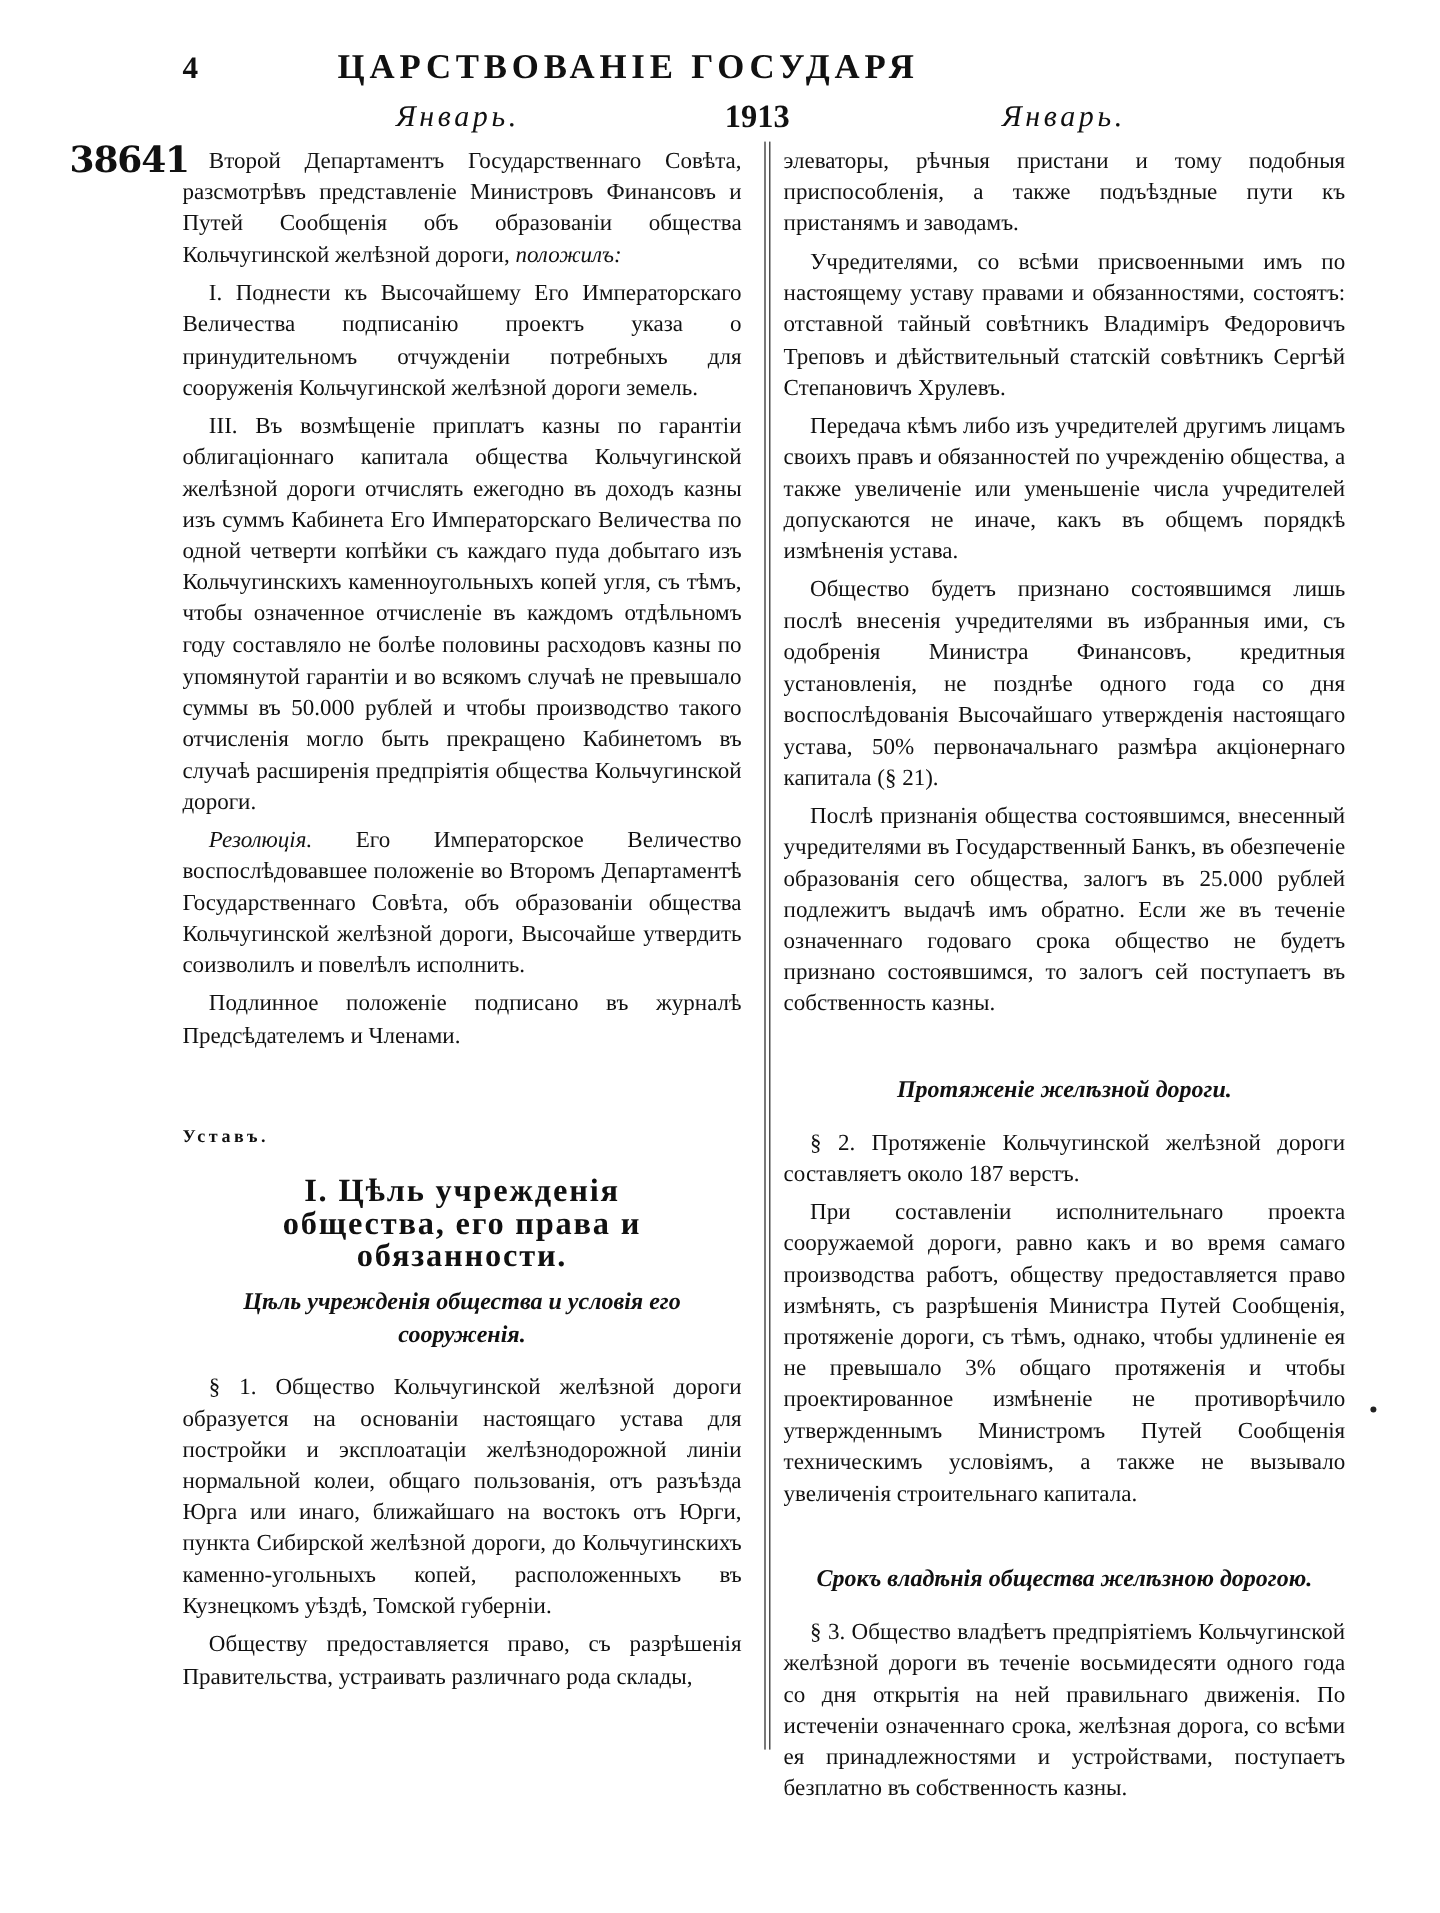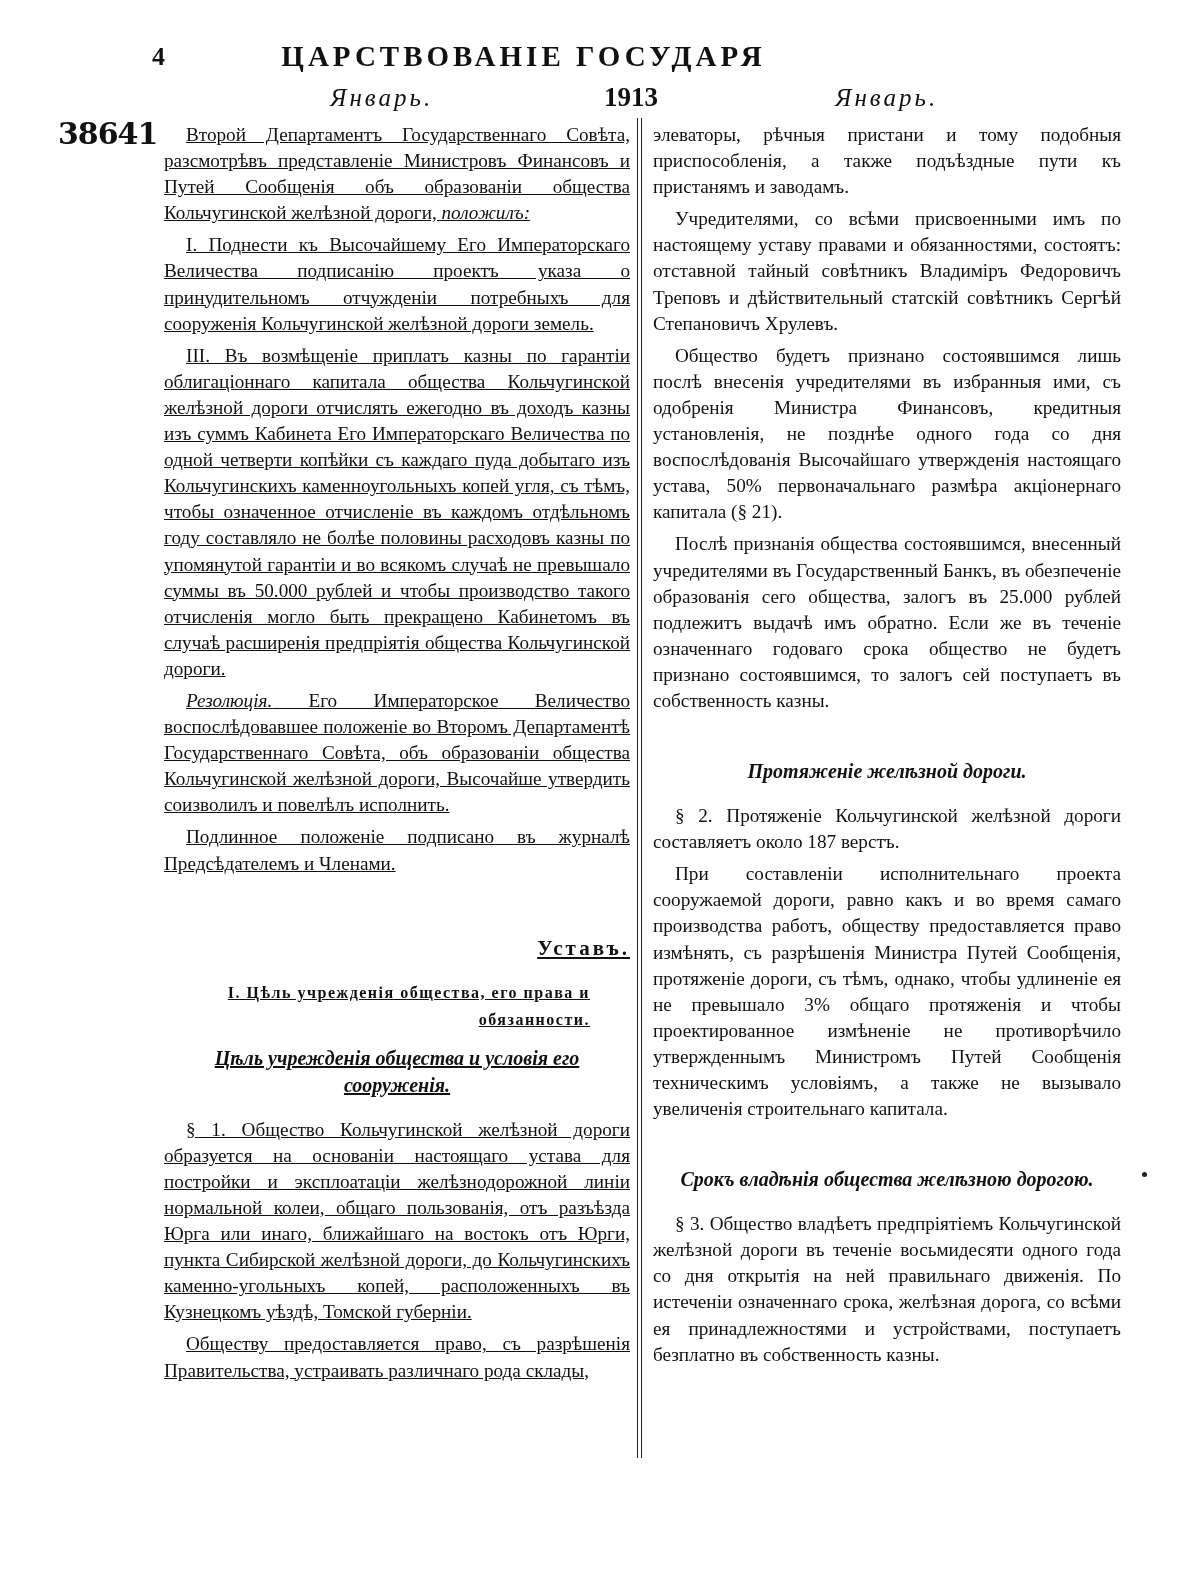--- a/index.html
+++ b/index.html
@@ -8,28 +8,28 @@
   .page-number { position:absolute; left:152px; top:42px; font-size:26px; font-weight:bold; }
   .running-head { position:absolute; left:0; width:1017px; top:40px; text-align:center;
                   font-size:29px; letter-spacing:4px; font-weight:bold; padding-left:30px; box-sizing:border-box; }
   .month { position:absolute; top:84px; font-size:25px; font-style:italic; font-weight:normal; letter-spacing:3px; }
   .month.left { left:330px; }
   .month.right { left:835px; }
   .year { position:absolute; top:82px; left:604px; font-size:27px; font-weight:bold; }
   .entry-number { position:absolute; left:58px; top:116px; font-size:30px; font-weight:900;
                   font-family:"DejaVu Serif", serif; letter-spacing:-1px; }
   .col { position:absolute; top:122px; font-size:19.2px; line-height:26.1px; text-align:justify; }
-  .col.left { left:164px; width:466px;text-decoration:underline; }
+  .col.left { left:152px; width:466px; }
   .col.right { left:653px; width:468px; }
   .col p { margin:0 0 6px 0; text-indent:22px; hyphens:manual; }
   .col p.first { text-indent:22px; }
   .col p.noindent { text-indent:0; }
   .ital { font-style:italic; }
-  .section-title { text-align:right; font-weight:bold; font-size:21px; letter-spacing:3px; margin:58px 0 18px 0; text-indent:0; }
-  .chapter-title { text-align:right; font-weight:bold; font-size:16px; letter-spacing:1.5px; line-height:27px; margin:0 40px 12px 40px; text-indent:0; }
+  .section-title { text-align:left; font-weight:bold; font-size:15px; letter-spacing:3px; margin:58px 0 18px 0; text-indent:0; }
+  .chapter-title { text-align:center; font-weight:bold; font-size:27px; letter-spacing:1.5px; line-height:27px; margin:0 40px 12px 40px; text-indent:0; }
   .sub-title { text-align:center; font-style:italic; font-weight:bold; font-size:20px; line-height:27px; margin:0 28px 18px 28px; text-indent:0; }
   .divider { position:absolute; left:637px; top:118px; width:5px; height:1340px;
              border-left:1.5px solid #222; border-right:1.5px solid #222; box-sizing:border-box; }
   .stray-dot { position:absolute; left:1142px; top:1172px; width:5px; height:5px; border-radius:50%; background:#222; }
 </style>
 </head>
 <body>
 
 <div>
   <div class="page-number">4</div>
@@ -51,20 +51,21 @@
     <div class="sub-title">Цѣль учрежденія общества и условія его сооруженія.</div>
     <p>§ 1. Общество Кольчугинской желѣзной дороги образуется на основаніи настоящаго устава для постройки и эксплоатаціи желѣзнодорожной линіи нормальной колеи, общаго пользованія, отъ разъѣзда Юрга или инаго, ближайшаго на востокъ отъ Юрги, пункта Сибирской желѣзной дороги, до Кольчугинскихъ каменно-угольныхъ копей, расположенныхъ въ Кузнецкомъ уѣздѣ, Томской губерніи.</p>
     <p>Обществу предоставляется право, съ разрѣшенія Правительства, устраивать различнаго рода склады,</p>
   </div>
 
   <div class="divider"></div>
 
   <div class="col right">
     <p class="noindent">элеваторы, рѣчныя пристани и тому подобныя приспособленія, а также подъѣздные пути къ пристанямъ и заводамъ.</p>
     <p>Учредителями, со всѣми присвоенными имъ по настоящему уставу правами и обязанностями, состоятъ: отставной тайный совѣтникъ Владиміръ Федоровичъ Треповъ и дѣйствительный статскій совѣтникъ Сергѣй Степановичъ Хрулевъ.</p>
+    <p>Передача кѣмъ либо изъ учредителей другимъ лицамъ своихъ правъ и обязанностей по учрежденію общества, а также увеличеніе или уменьшеніе числа учредителей допускаются не иначе, какъ въ общемъ порядкѣ измѣненія устава.</p>
     <p>Общество будетъ признано состоявшимся лишь послѣ внесенія учредителями въ избранныя ими, съ одобренія Министра Финансовъ, кредитныя установленія, не позднѣе одного года со дня воспослѣдованія Высочайшаго утвержденія настоящаго устава, 50% первоначальнаго размѣра акціонернаго капитала (§ 21).</p>
     <p>Послѣ признанія общества состоявшимся, внесенный учредителями въ Государственный Банкъ, въ обезпеченіе образованія сего общества, залогъ въ 25.000 рублей подлежитъ выдачѣ имъ обратно. Если же въ теченіе означеннаго годоваго срока общество не будетъ признано состоявшимся, то залогъ сей поступаетъ въ собственность казны.</p>
     <div class="sub-title" style="margin-top:44px;">Протяженіе желѣзной дороги.</div>
     <p>§ 2. Протяженіе Кольчугинской желѣзной дороги составляетъ около 187 верстъ.</p>
     <p>При составленіи исполнительнаго проекта сооружаемой дороги, равно какъ и во время самаго производства работъ, обществу предоставляется право измѣнять, съ разрѣшенія Министра Путей Сообщенія, протяженіе дороги, съ тѣмъ, однако, чтобы удлиненіе ея не превышало 3% общаго протяженія и чтобы проектированное измѣненіе не противорѣчило утвержденнымъ Министромъ Путей Сообщенія техническимъ условіямъ, а также не вызывало увеличенія строительнаго капитала.</p>
     <div class="sub-title" style="margin-top:44px; margin-left:0; margin-right:0;">Срокъ владѣнія общества желѣзною дорогою.</div>
     <p>§ 3. Общество владѣетъ предпріятіемъ Кольчугинской желѣзной дороги въ теченіе восьмидесяти одного года со дня открытія на ней правильнаго движенія. По истеченіи означеннаго срока, желѣзная дорога, со всѣми ея принадлежностями и устройствами, поступаетъ безплатно въ собственность казны.</p>
   </div>
 
   <div class="stray-dot"></div>

